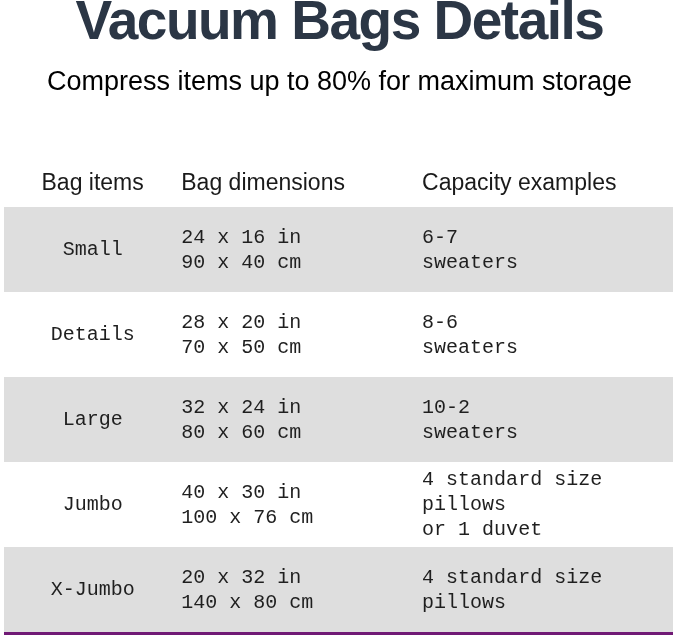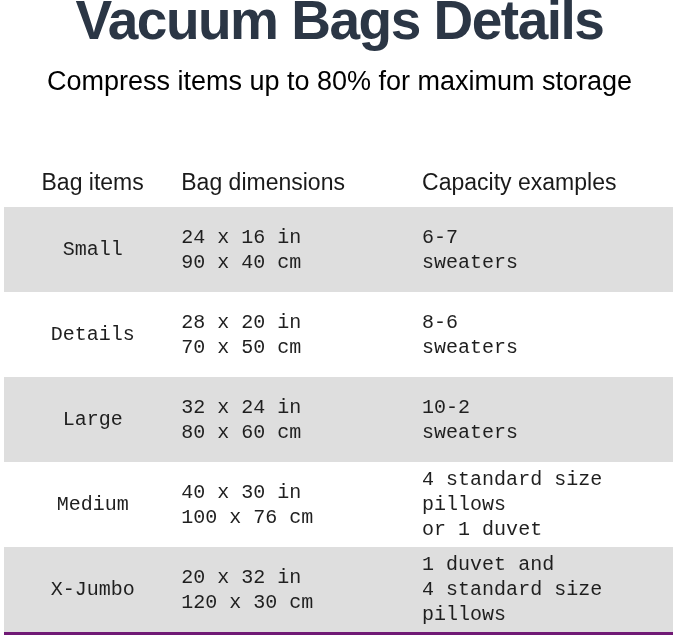--- a/index.html
+++ b/index.html
@@ -99,35 +99,34 @@
         <div class="c2">
           <div>32 x 24 in</div>
           <div>80 x 60 cm</div>
         </div>
         <div class="c3">
           <div>10-2</div>
           <div>sweaters</div>
         </div>
       </div>
       <div class="tr">
-        <div class="c1">Medium</div>
+        <div class="c1">Jumbo</div>
         <div class="c2">
           <div>40 x 30 in</div>
           <div>100 x 76 cm</div>
         </div>
         <div class="c3">
           <div>4 standard size pillows</div>
           <div>or 1 duvet</div>
         </div>
       </div>
       <div class="tr shaded">
         <div class="c1">X-Jumbo</div>
         <div class="c2">
           <div>20 x 32 in</div>
-          <div>120 x 30 cm</div>
+          <div>140 x 80 cm</div>
         </div>
         <div class="c3">
-          <div>1 duvet and</div>
           <div>4 standard size pillows</div>
         </div>
       </div>
     </div>
 </div>
 
 </body></html>

